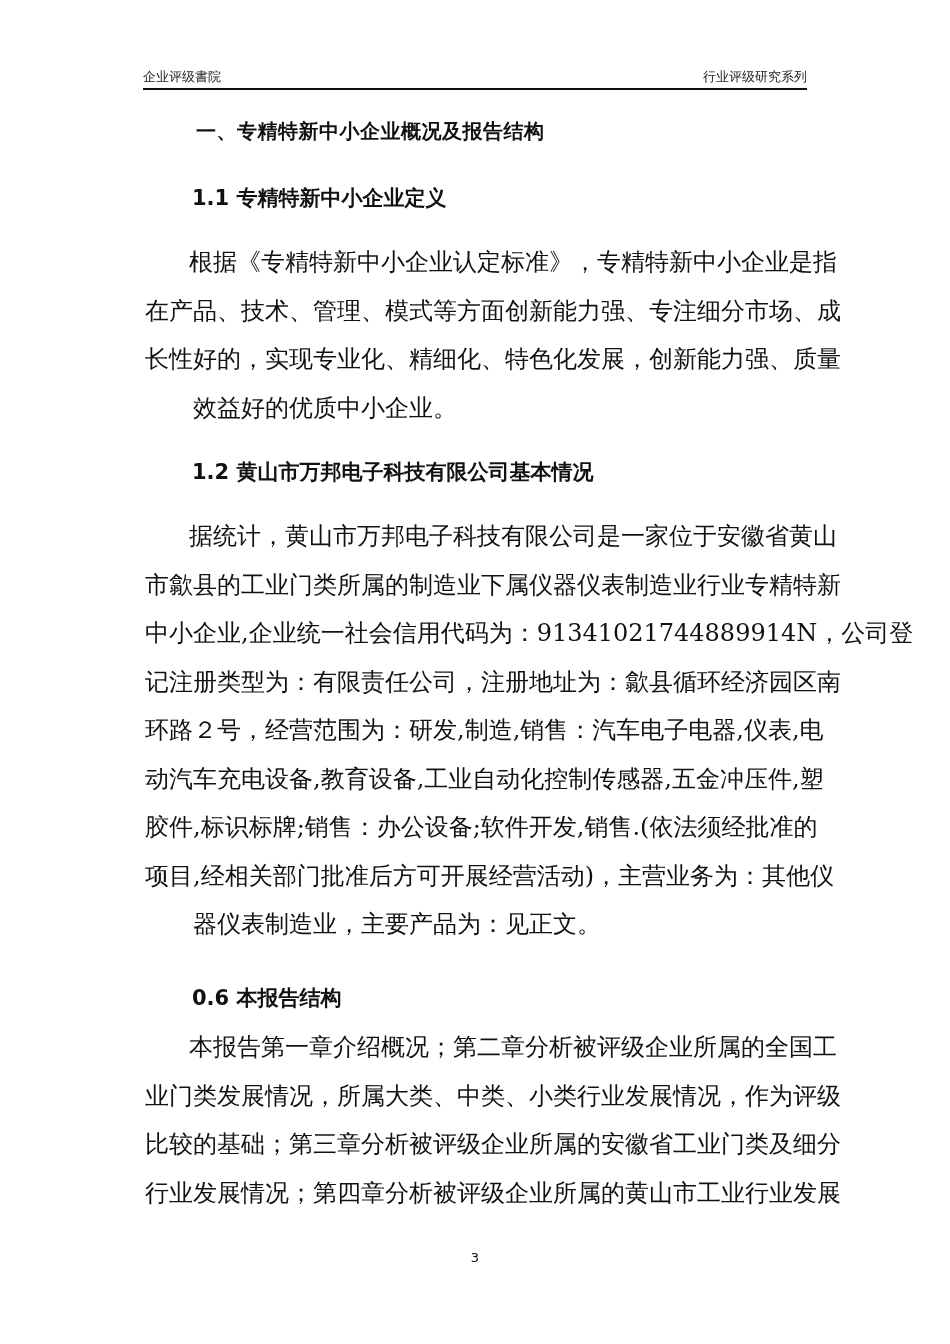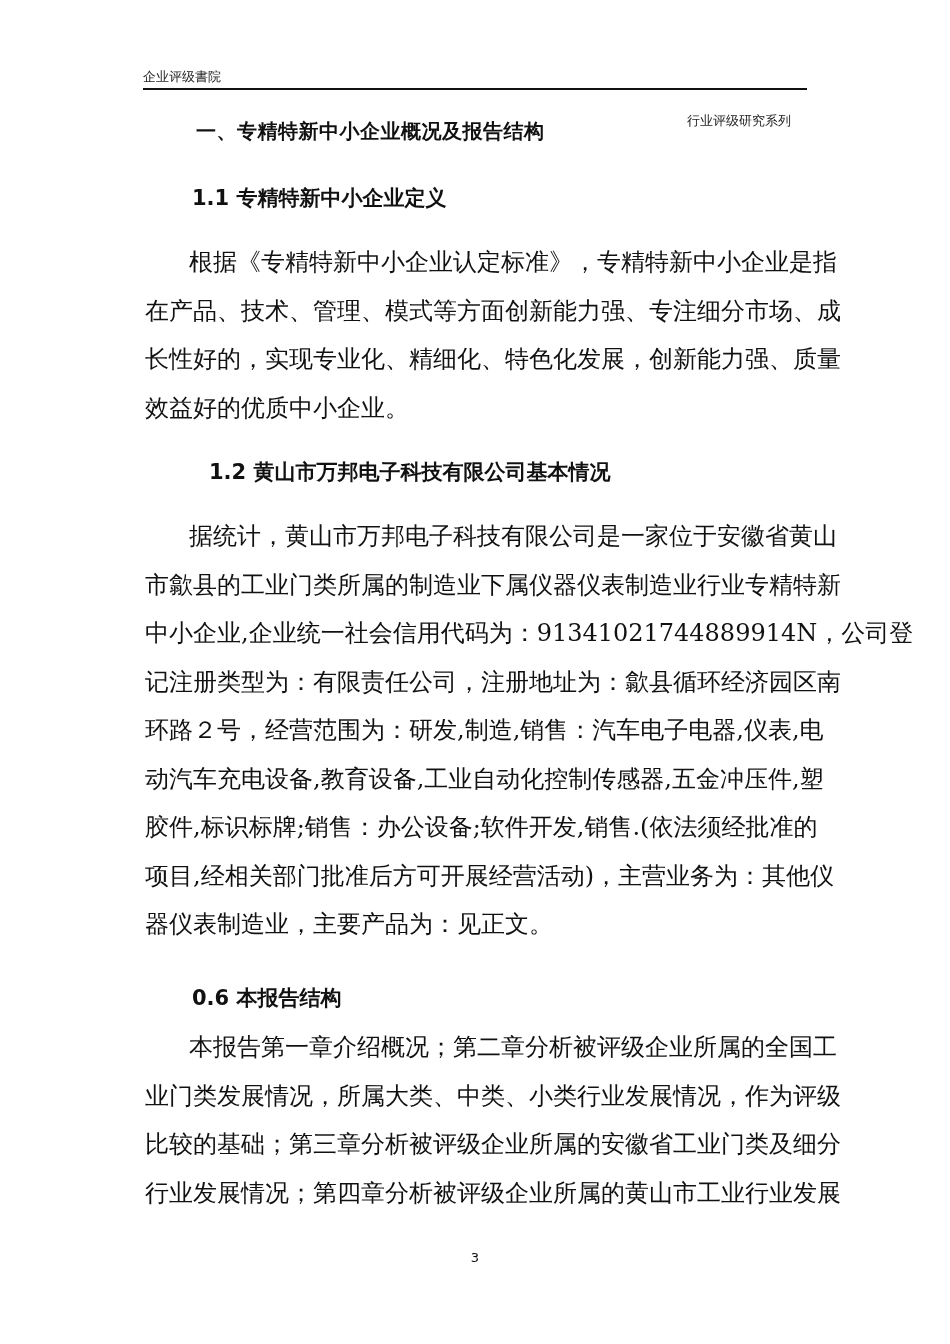--- a/index.html
+++ b/index.html
@@ -1,31 +1,31 @@
 <!DOCTYPE html>
 <html><head>
 <meta charset="utf-8">
 <style>
   html, body { margin: 0; padding: 0; background: #ffffff; }
   body { width: 950px; height: 1344px; position: relative; overflow: hidden;
          font-family: "DejaVu Serif", "Liberation Serif", serif; color: #111; }
   .header { position: absolute; left: 143px; top: 66px; width: 664px; height: 20px;
             font-family: "DejaVu Sans", "Liberation Sans", sans-serif; font-size: 13px; color: #222; }
   .header .left { position: absolute; left: 0; top: 2px; font-family: Liberation Serif, serif; }
-  .header .right { position: absolute; right: 16px; top: 2px; margin-top: 44px; }
+  .header .right { position: absolute; right: 0; top: 2px; }
   .header-rule { position: absolute; left: 143px; top: 88px; width: 664px; height: 2px; background: #111; }
   .h1 { position: absolute; left: 196px; top: 118px; font-family: "DejaVu Sans", "Liberation Sans", sans-serif;
         font-size: 20px; font-weight: bold; letter-spacing: 0.5px; }
   .h2 { position: absolute; left: 192px; font-family: "DejaVu Sans", "Liberation Sans", sans-serif;
         font-size: 21px; font-weight: bold; }
   .para { position: absolute; left: 145px; width: 662px; font-size: 24px; line-height: 48.5px;
           text-align: justify; }
   .para .line { display: block; white-space: nowrap; text-align-last: justify; text-align: justify; }
   .para .line.indent { padding-left: 44px; }
-  .para .line.last { text-align-last: left; }
+  .para .line.last { text-align-last: left; margin-left: 48px; }
   .page-num { position: absolute; left: 0; width: 950px; top: 1250px; text-align: center;
               font-family: "DejaVu Sans", "Liberation Sans", sans-serif; font-size: 13px; }
 </style>
 </head>
 <body>
 
 <div class="header">
   <span class="left">企业评级書院</span>
   <span class="right">行业评级研究系列</span>
 </div>
@@ -34,21 +34,21 @@
 <div class="h1">一、专精特新中小企业概况及报告结构</div>
 
 <div class="h2" style="top:184px;">1.1 专精特新中小企业定义</div>
 <div class="para" style="top:238px;">
   <span class="line indent">根据《专精特新中小企业认定标准》，专精特新中小企业是指</span>
   <span class="line">在产品、技术、管理、模式等方面创新能力强、专注细分市场、成</span>
   <span class="line">长性好的，实现专业化、精细化、特色化发展，创新能力强、质量</span>
   <span class="line last">效益好的优质中小企业。</span>
 </div>
 
-<div class="h2" style="top:458px;margin-left:17px;">1.2 黄山市万邦电子科技有限公司基本情况</div>
+<div class="h2" style="top:458px;">1.2 黄山市万邦电子科技有限公司基本情况</div>
 <div class="para" style="top:512px;">
   <span class="line indent">据统计，黄山市万邦电子科技有限公司是一家位于安徽省黄山</span>
   <span class="line">市歙县的工业门类所属的制造业下属仪器仪表制造业行业专精特新</span>
   <span class="line">中小企业,企业统一社会信用代码为：91341021744889914N，公司登</span>
   <span class="line">记注册类型为：有限责任公司，注册地址为：歙县循环经济园区南</span>
   <span class="line">环路２号，经营范围为：研发,制造,销售：汽车电子电器,仪表,电</span>
   <span class="line">动汽车充电设备,教育设备,工业自动化控制传感器,五金冲压件,塑</span>
   <span class="line">胶件,标识标牌;销售：办公设备;软件开发,销售.(依法须经批准的</span>
   <span class="line">项目,经相关部门批准后方可开展经营活动)，主营业务为：其他仪</span>
   <span class="line last">器仪表制造业，主要产品为：见正文。</span>

